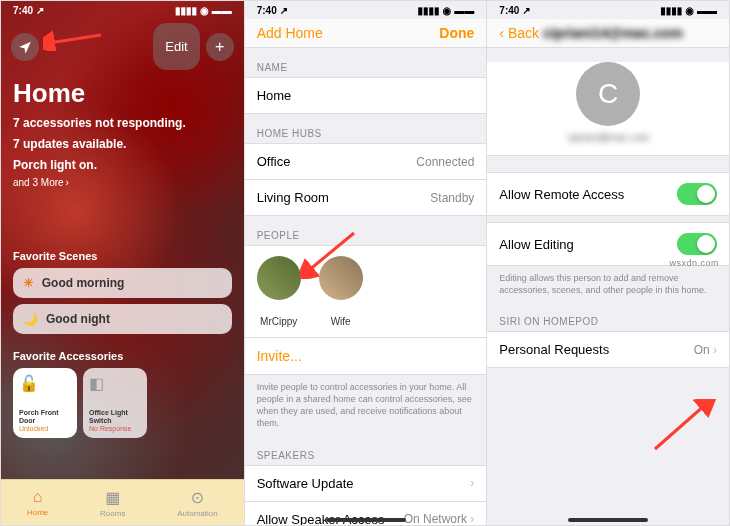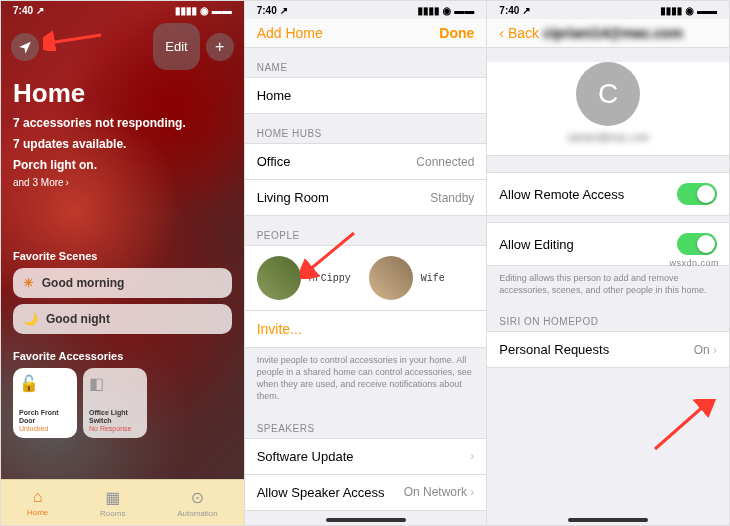--- a/index.html
+++ b/index.html
@@ -43,21 +43,21 @@
 
 .nav2{display:flex;justify-content:space-between;align-items:center;padding:6px 12px;background:#fafafa;border-bottom:1px solid #ddd;}
 .nav-link{color:#ff9500;font-size:14px;}
 .nav-title{font-size:14px;font-weight:600;filter:blur(3px);}
 .sect-header{padding:14px 12px 4px;font-size:10px;color:#8a8a8a;letter-spacing:0.5px;}
 .cell{background:#fff;border-top:1px solid #ddd;border-bottom:1px solid #ddd;padding:10px 12px;font-size:13px;display:flex;justify-content:space-between;align-items:center;}
 .cell+.cell{border-top:none;}
 .cell-val{color:#8a8a8a;font-size:12px;}
 .cell-foot{padding:6px 12px;font-size:9px;color:#8a8a8a;line-height:1.35;}
 .people-row{background:#fff;border-top:1px solid #ddd;border-bottom:1px solid #ddd;padding:10px 12px;display:flex;gap:18px;}
-.person{display:flex;align-items:center;gap:8px;font-family:Liberation Mono, monospace;}
+.person{display:flex;flex-direction:column;align-items:center;gap:16px;}
 .avatar{width:44px;height:44px;border-radius:22px;background:#ccc;display:inline-block;}
 .avatar.a1{background:linear-gradient(45deg,#8a9a5b,#556b2f);}
 .avatar.a2{background:linear-gradient(45deg,#d2b48c,#8b7355);}
 .person-name{font-size:10px;color:#333;}
 .invite-link{padding:10px 12px;color:#ff9500;font-size:14px;background:#fff;border-bottom:1px solid #ddd;}
 .chev{color:#c0c0c0;font-size:12px;}
 
 
 .big-avatar{width:64px;height:64px;border-radius:32px;background:#b0b0b0;display:flex;align-items:center;justify-content:center;color:#fff;font-size:28px;margin:14px auto 6px;}
 .avatar-sub{text-align:center;font-size:10px;color:#666;filter:blur(3px);margin-bottom:12px;}

